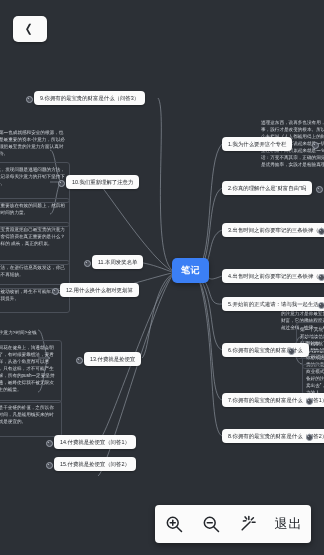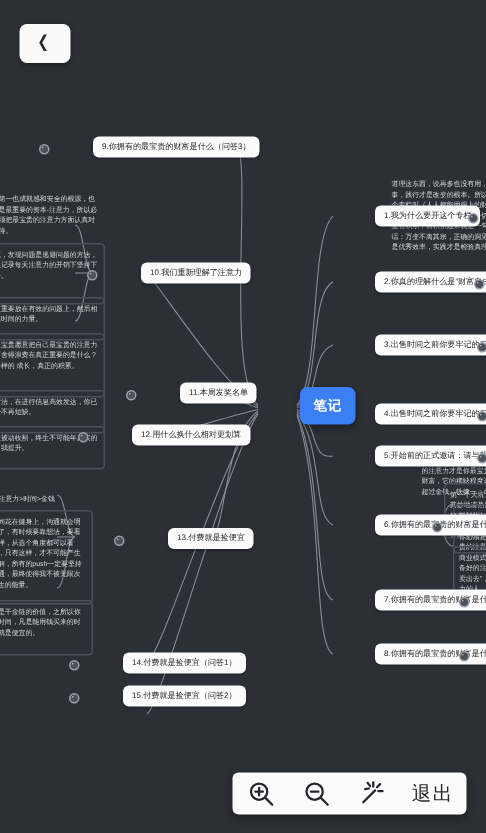--- a/index.html
+++ b/index.html
@@ -29,21 +29,20 @@
   .node{
     position:absolute;
     background:#fbfbfb;color:#23262b;
     border-radius:4px;
     font-size:5.4px;
     line-height:1.25;
     padding:3.5px 6px;
     white-space:nowrap;
     box-shadow:0 1px 2px rgba(0,0,0,.30);
     z-index:10;
-    margin-left:28px;
   }
   .node.root{
     background:#3b7ff5;color:#fff;
     font-size:9px;font-weight:bold;
     padding:7px 9px;border-radius:5px;
     letter-spacing:.5px;
     box-shadow:0 2px 5px rgba(0,0,0,.35);
   }
   
   .dot{
@@ -68,21 +67,21 @@
     padding:2.5px 3px;
     overflow:hidden;
     z-index:5;
   }
   .panel.noborder{border:none;}
   .panel p{margin:0;}
 
   
   .toolbar{
     position:absolute;left:155px;bottom:12px;
-    width:156px;height:28px;
+    width:156px;height:38px;
     background:#fbfbfb;border-radius:4px;
     display:flex;align-items:center;justify-content:space-around;
     box-shadow:0 2px 6px rgba(0,0,0,.4);
     z-index:40;
   }
   .tb-item{
     display:flex;align-items:center;justify-content:center;
     color:#23262b;
   }
   .tb-item svg{display:block;}

